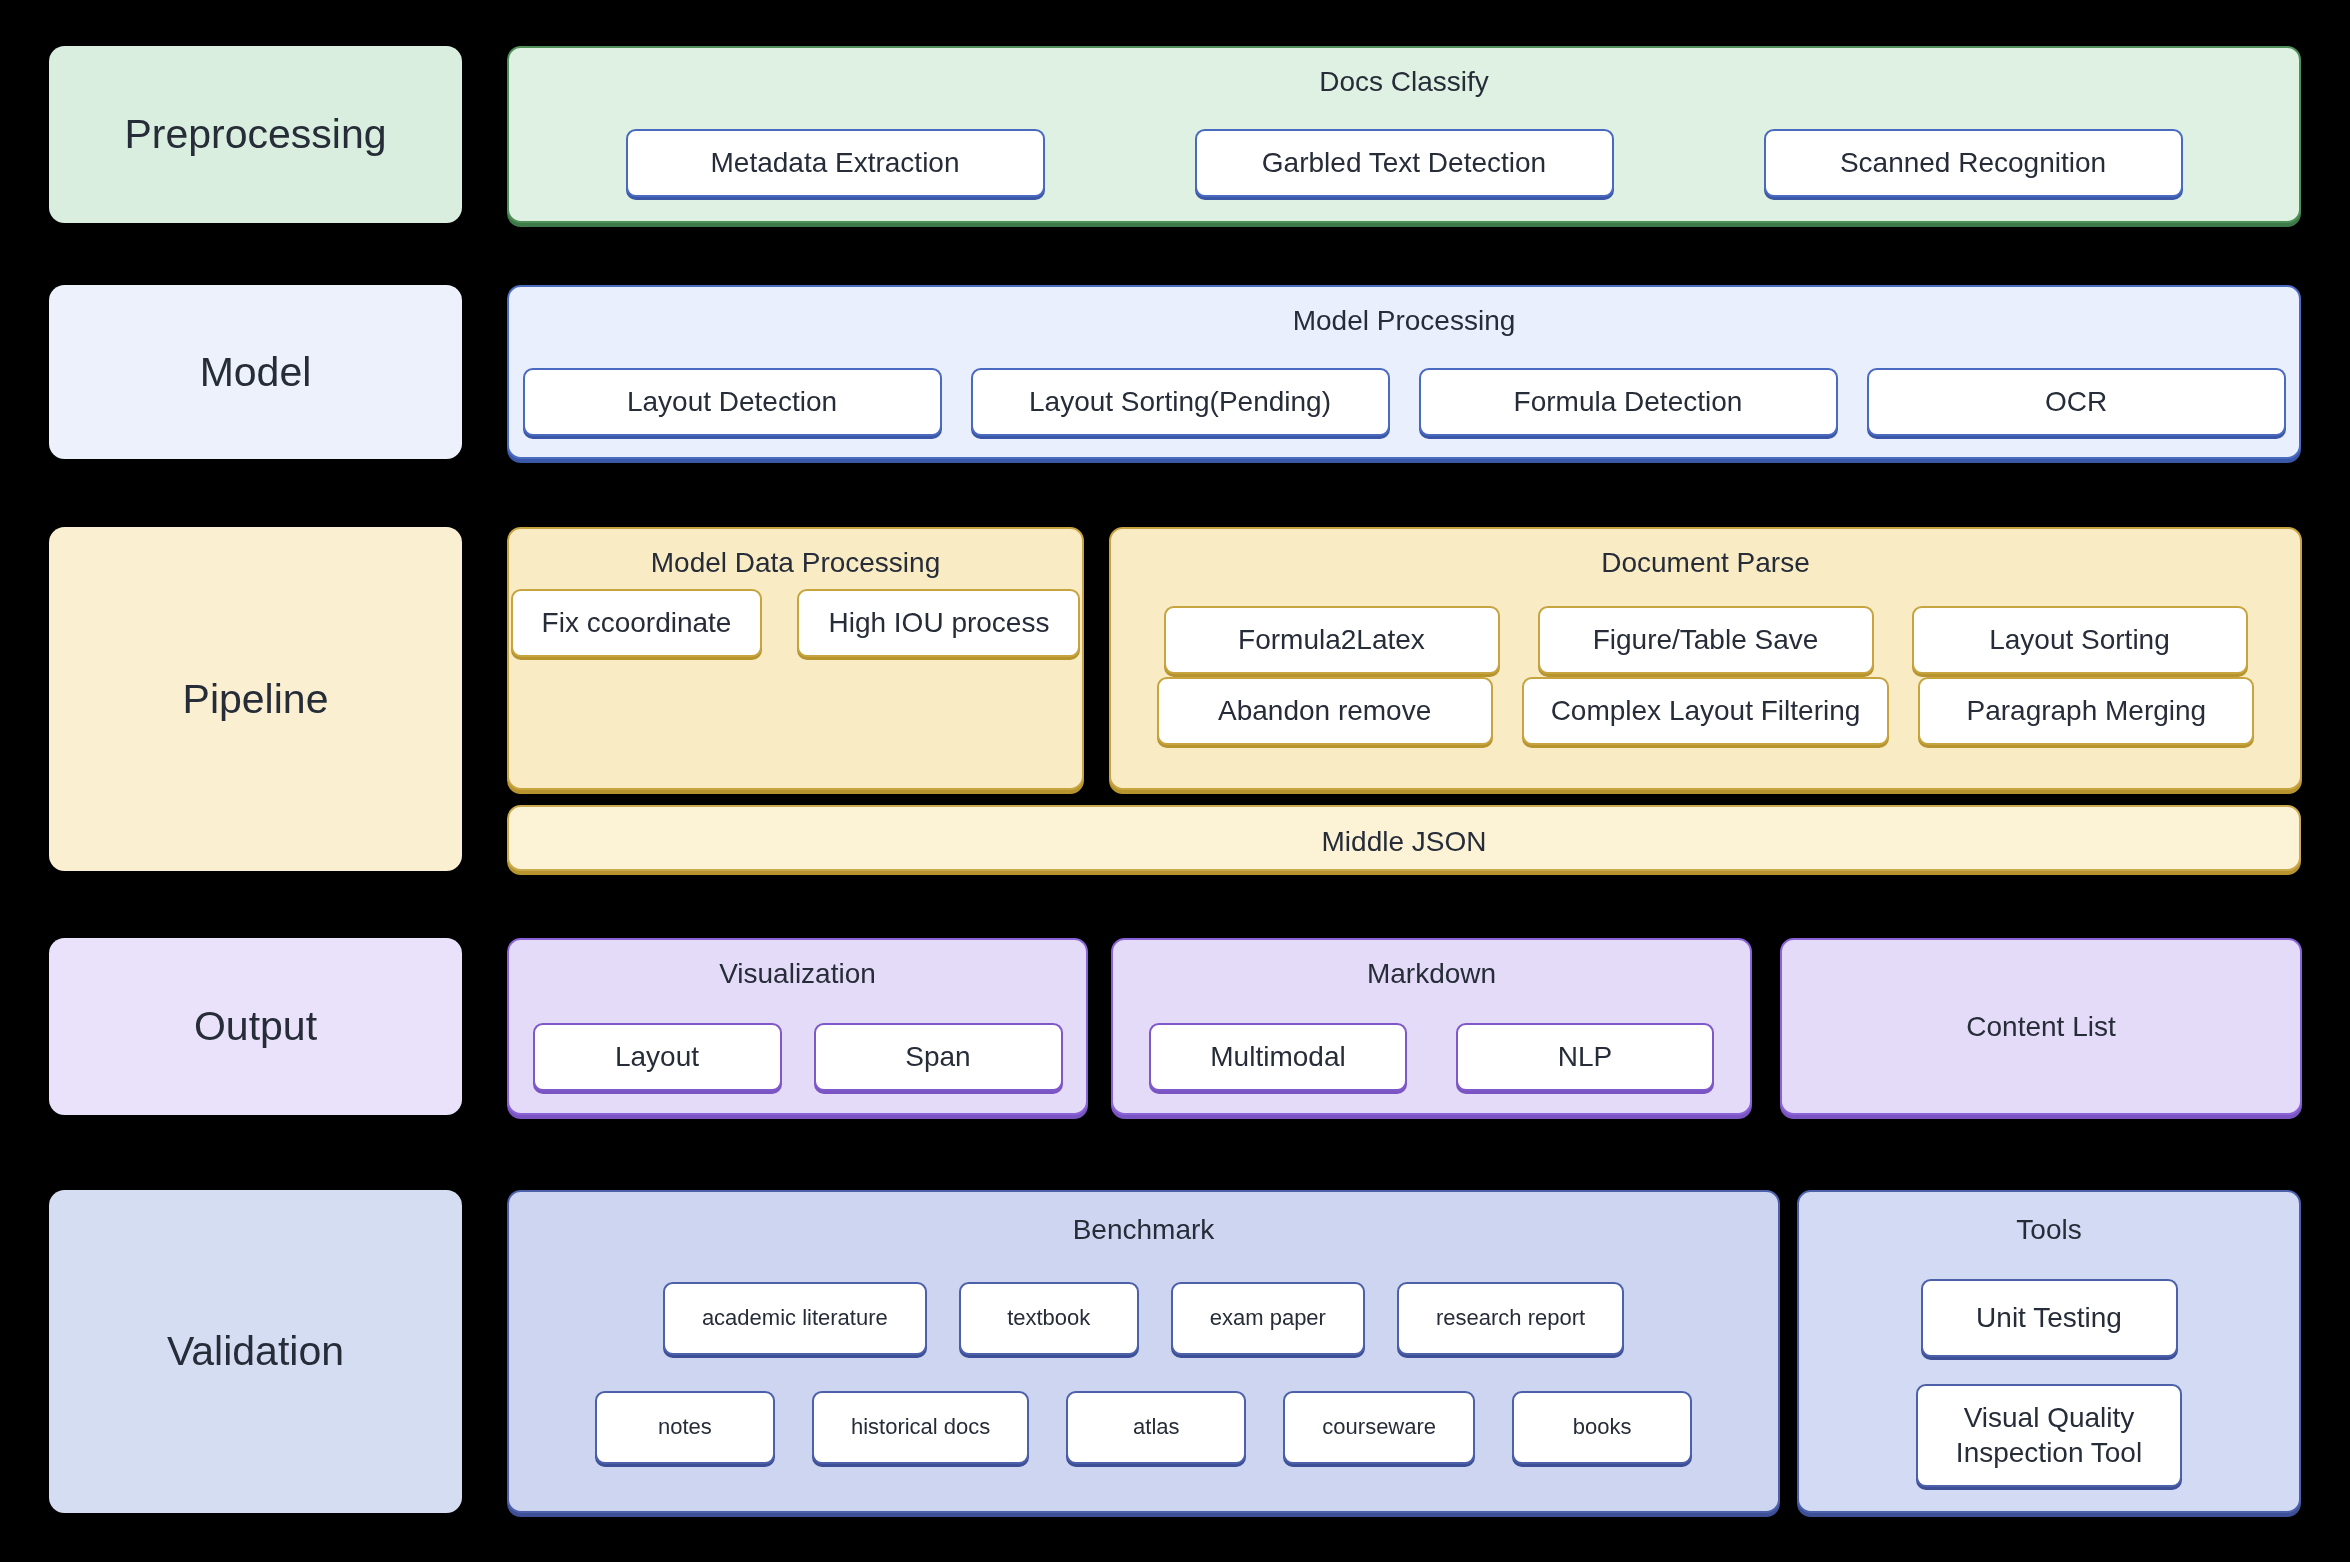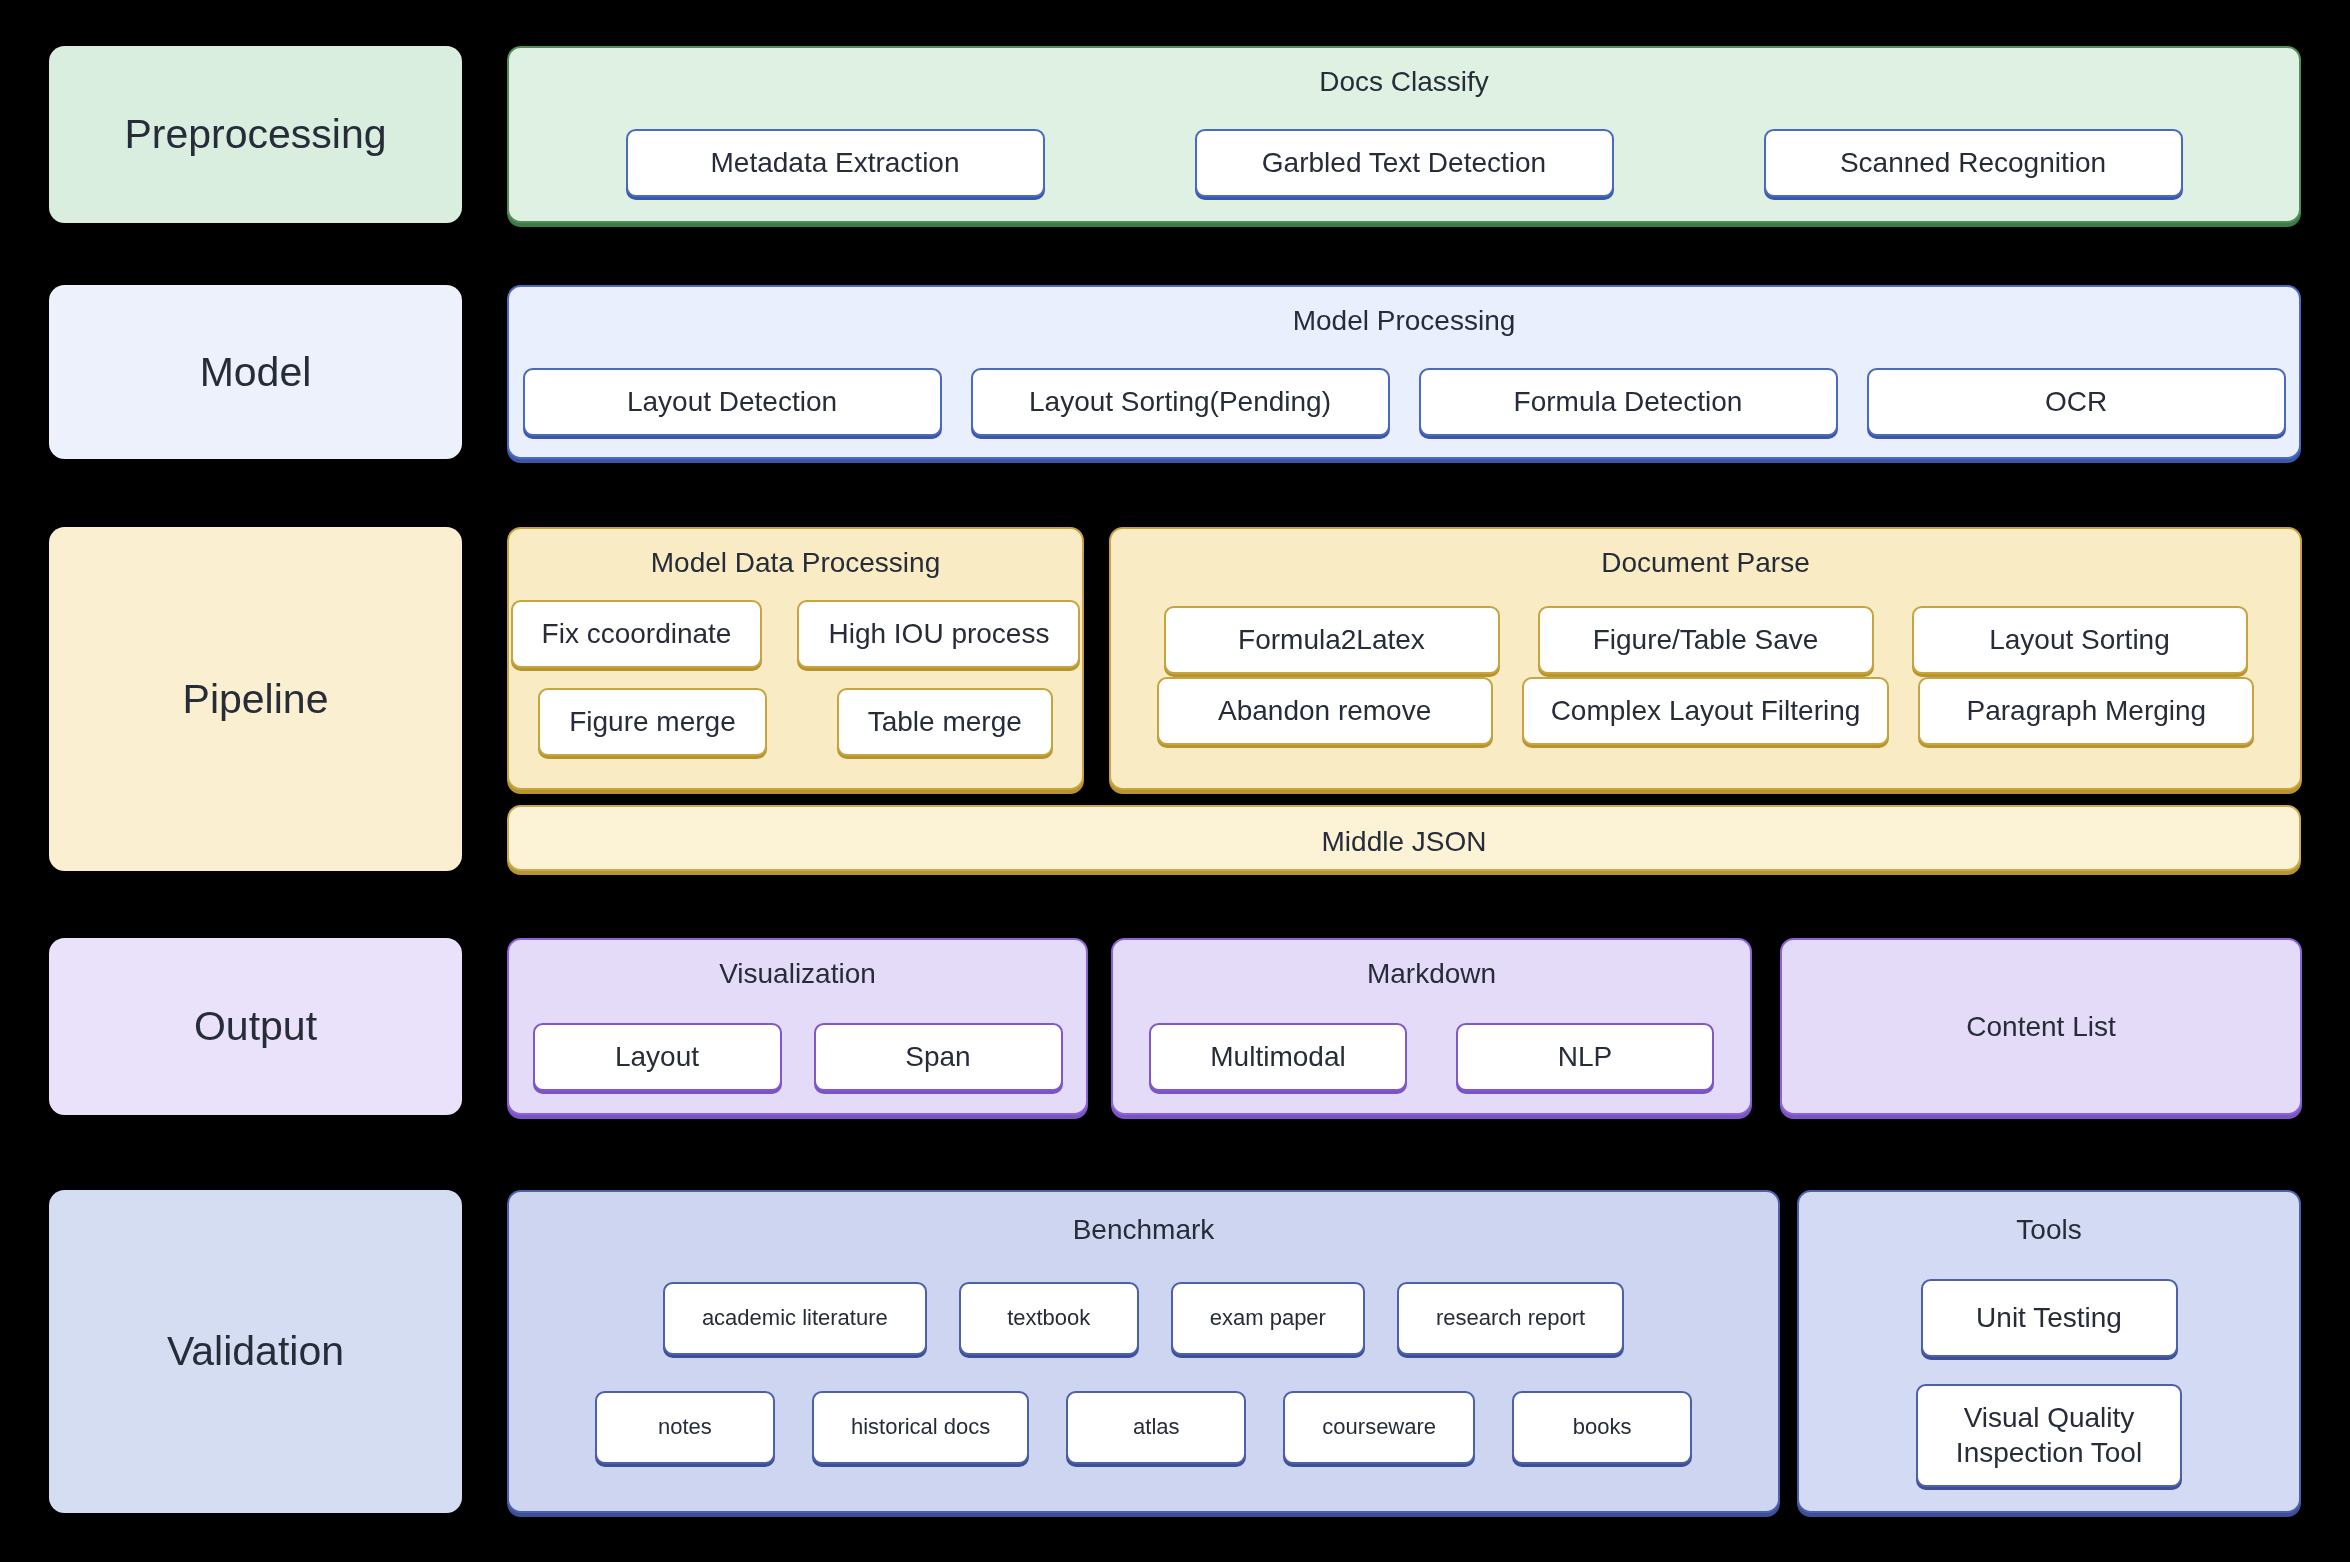--- a/index.html
+++ b/index.html
@@ -93,21 +93,21 @@
   
   #label-model         { top: 285px; height: 174px; }
   #model-processing    { left: 507px; top: 285px; width: 1794px; height: 174px; }
   #model-processing .boxes { margin-top: 31px; gap: 29px; }
   #model-processing .wbox  { width: 419px; }
 
   
   #label-pipeline      { top: 527px; height: 344px; }
   #model-data-processing { left: 507px;  top: 527px; width: 577px;  height: 263px; }
   #document-parse        { left: 1109px; top: 527px; width: 1193px; height: 263px; }
-  #model-data-processing .row1 { margin-top: 21px; gap: 35px; }
+  #model-data-processing .row1 { margin-top: 10px; gap: 35px; }
   #model-data-processing .row2 { margin-top: 20.5px; gap: 70px; }
   #document-parse .row1 { margin-top: 27px; gap: 38px; }
   #document-parse .row2 { margin-top: 3px; gap: 29px; }
   #document-parse .wbox { min-width: 336px; padding: 0 27px; }
   #middle-json {
     left: 507px; top: 805px; width: 1794px; height: 66px;
     justify-content: center;
   }
   #middle-json .container-title { margin-top: 8px; }
 
@@ -172,24 +172,20 @@
   </div>
 
   <div class="stage-label stage-yellow" id="label-pipeline">Pipeline</div>
 
   <div class="container c-yellow" id="model-data-processing">
     <div class="container-title">Model Data Processing</div>
     <div class="boxes row1">
       <div class="wbox b-gold">Fix ccoordinate</div>
       <div class="wbox b-gold">High IOU process</div>
     </div>
-    <div class="boxes row2">
-      <div class="wbox b-gold">Figure merge</div>
-      <div class="wbox b-gold">Table merge</div>
-    </div>
   </div>
 
   <div class="container c-yellow" id="document-parse">
     <div class="container-title">Document Parse</div>
     <div class="boxes row1">
       <div class="wbox b-gold">Formula2Latex</div>
       <div class="wbox b-gold">Figure/Table Save</div>
       <div class="wbox b-gold">Layout Sorting</div>
     </div>
     <div class="boxes row2">

